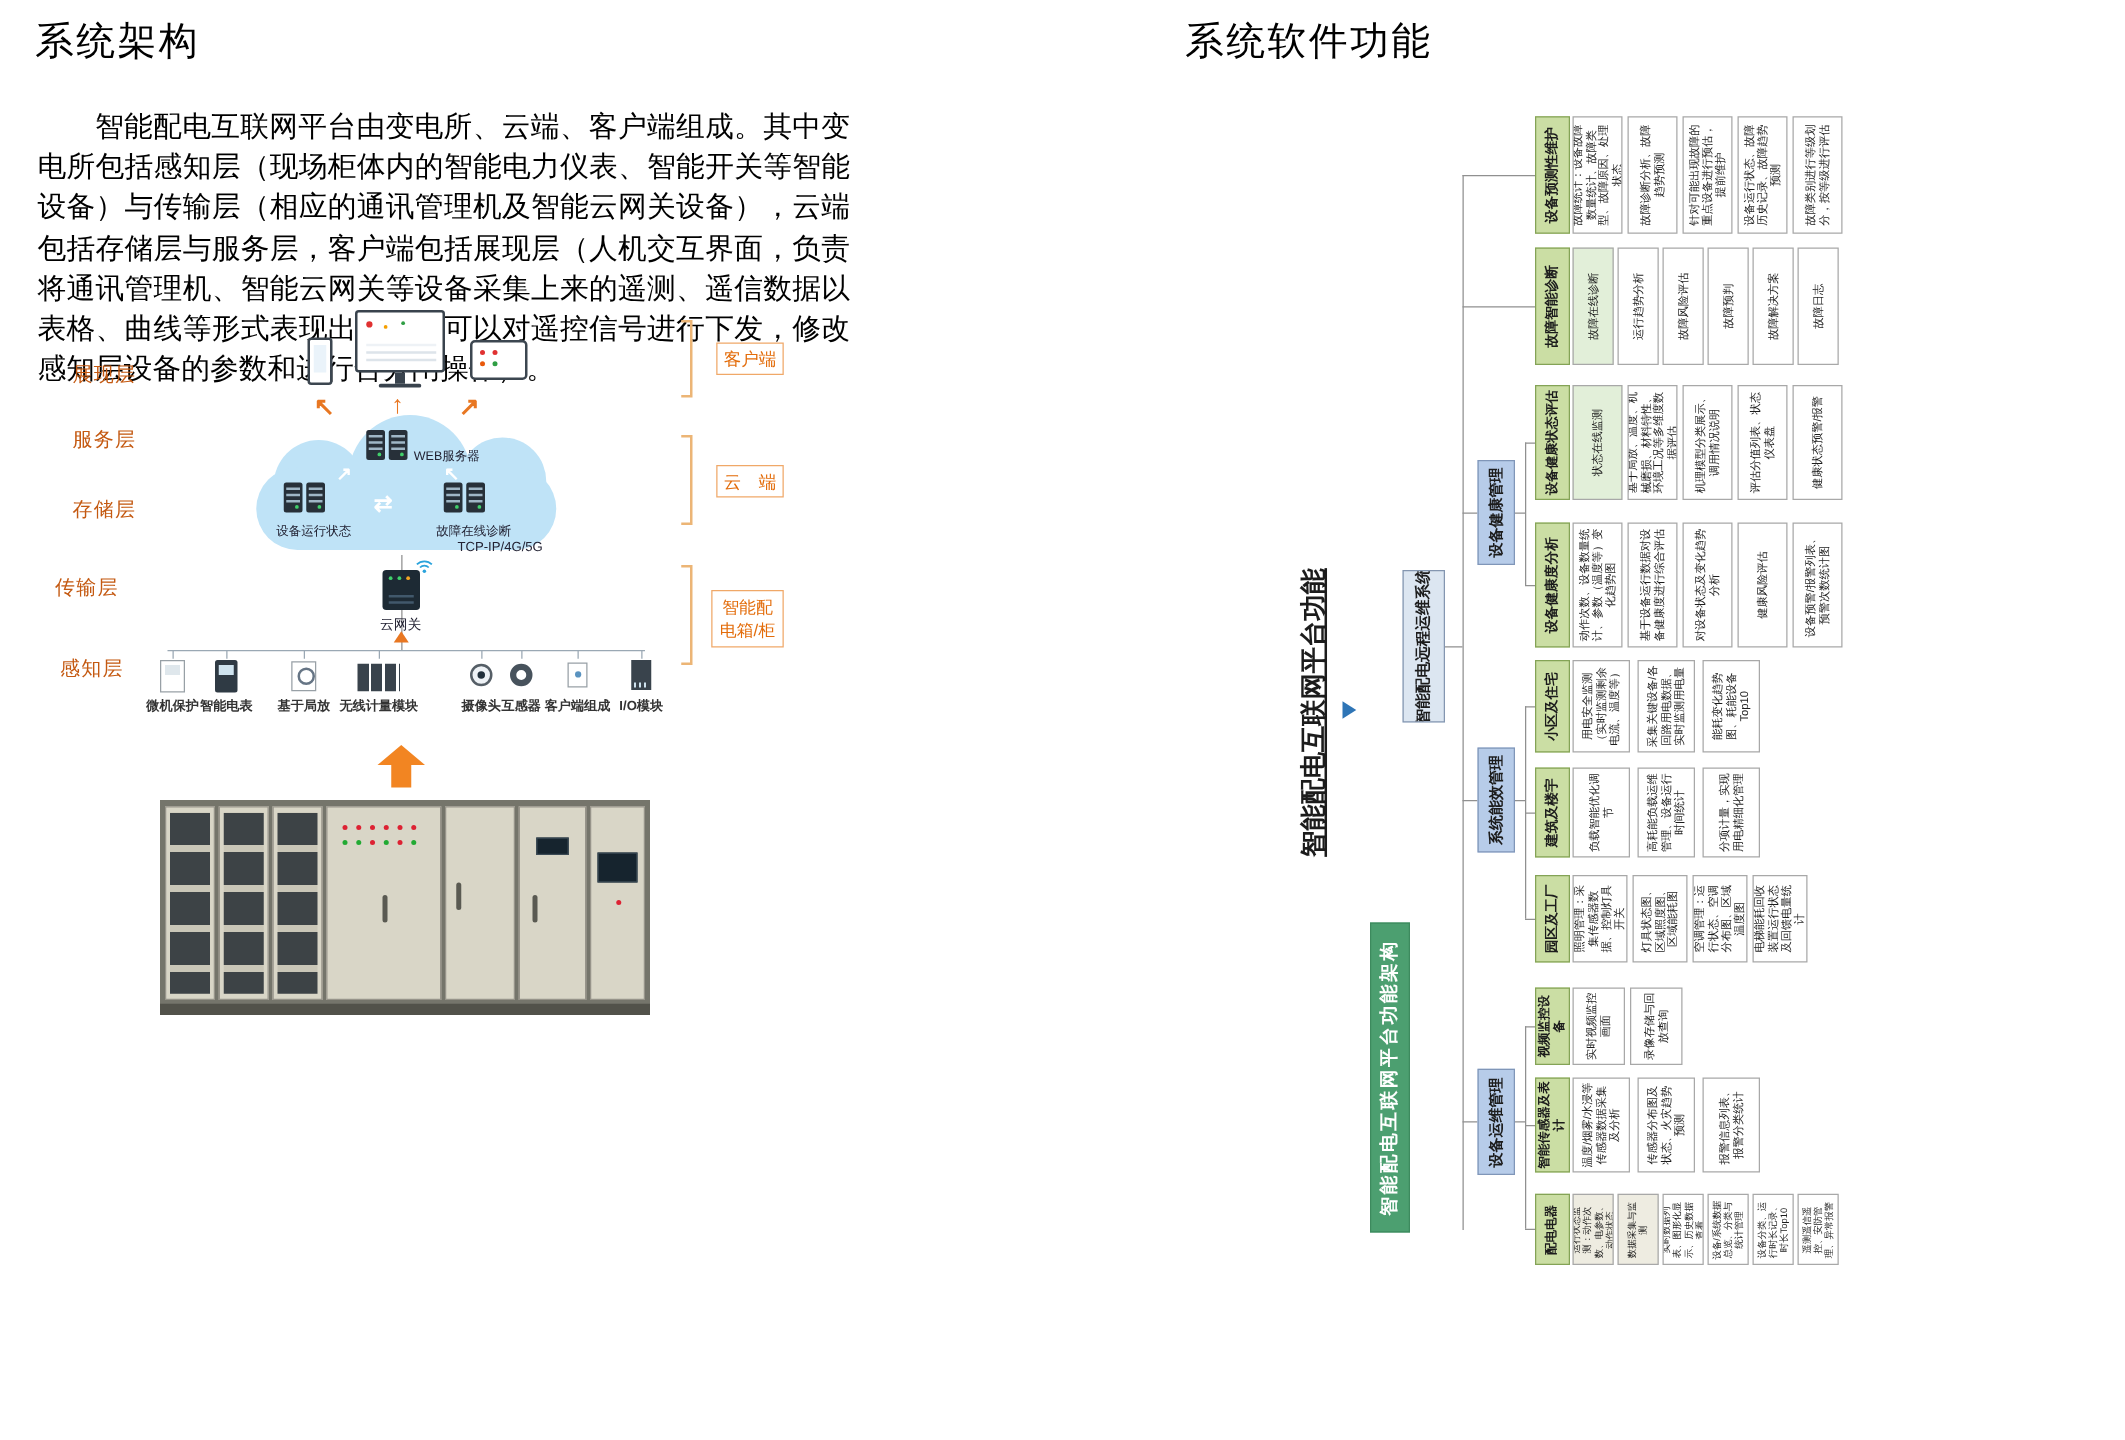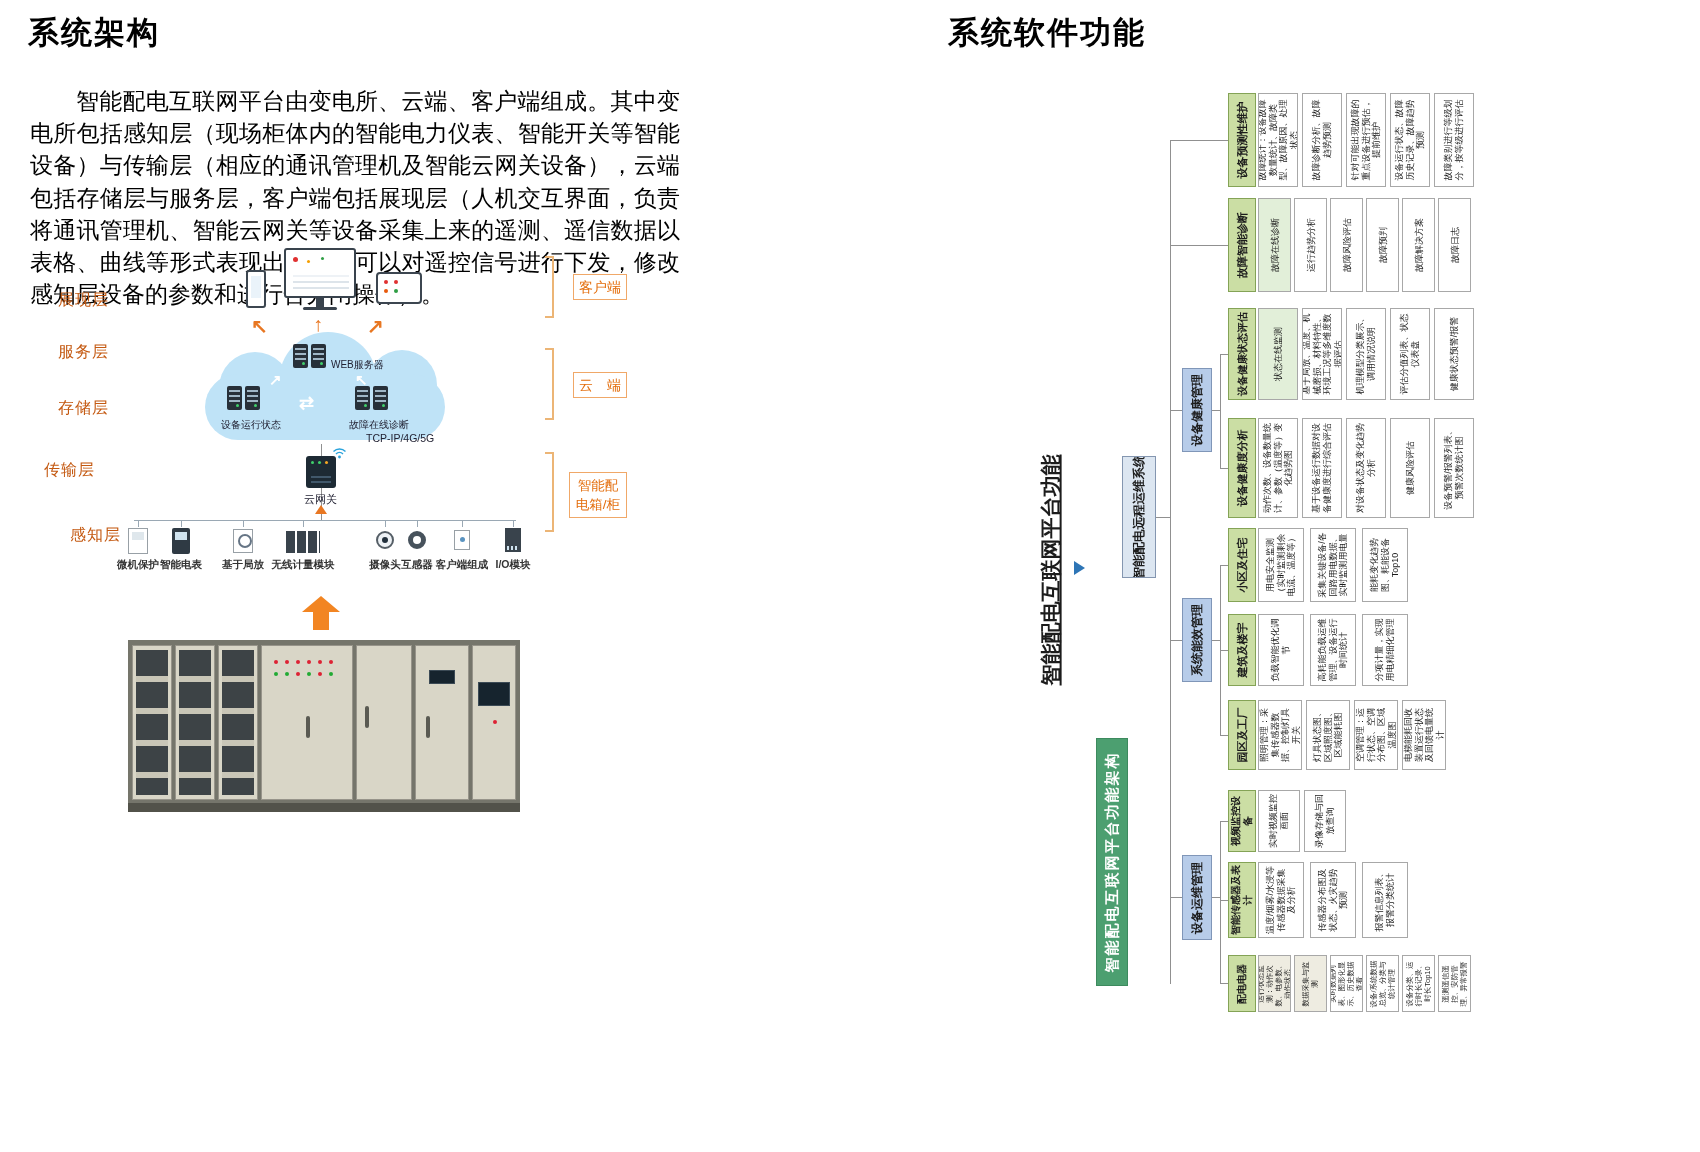--- a/index.html
+++ b/index.html
@@ -1,20 +1,20 @@
 <!DOCTYPE html>
 <html><head>
 <meta charset="utf-8">
 <style>
 *{margin:0;padding:0;box-sizing:border-box;}
 html,body{width:1700px;height:1152px;}
 body{position:relative;background:#fff;font-family:"Liberation Sans",sans-serif;color:#000;overflow:hidden;}
 .abs{position:absolute;}
 .serif{font-family:"Liberation Serif",serif;}
-.h1{font-size:31px;font-weight:bold;letter-spacing:2px;}
+.h1{font-size:31px;font-weight:normal;letter-spacing:2px;}
 .para{font-size:23px;line-height:1.4;text-align:justify;text-indent:2em;}
 .layer{font-size:16px;font-weight:normal;color:#C45911;letter-spacing:1px;}
 .oarrow{color:#E87722;font-weight:bold;font-size:20px;line-height:1;}
 .warrow{color:#fff;font-weight:bold;font-size:15px;line-height:1;}
 
 .puff{position:absolute;background:#BFE3F7;border-radius:50%;}
 .srv{position:absolute;width:15px;height:24px;background:#273039;border-radius:2px;}
 .srv::before{content:"";position:absolute;left:2px;right:2px;top:4px;height:2px;background:#9fb6c6;box-shadow:0 5px 0 #9fb6c6,0 10px 0 #9fb6c6;}
 .srv::after{content:"";position:absolute;right:3px;bottom:3px;width:3px;height:3px;border-radius:50%;background:#41d06b;}
 .cloudlabel{position:absolute;font-size:10px;color:#223;white-space:nowrap;}
@@ -76,21 +76,21 @@
 </head>
 <body>
 
 <div class="abs serif h1" style="left:28px;top:12px">系统架构</div>
 <div class="abs serif para" style="left:30px;top:86px;width:650px">智能配电互联网平台由变电所、云端、客户端组成。其中变电所包括感知层（现场柜体内的智能电力仪表、智能开关等智能设备）与传输层（相应的通讯管理机及智能云网关设备），云端包括存储层与服务层，客户端包括展现层（人机交互界面，负责将通讯管理机、智能云网关等设备采集上来的遥测、遥信数据以表格、曲线等形式表现出来，并可以对遥控信号进行下发，修改感知层设备的参数和进行合分闸操作）。</div>
 
 <div class="abs layer" style="left:58px;top:290px">展现层</div>
 <div class="abs layer" style="left:58px;top:342px">服务层</div>
 <div class="abs layer" style="left:58px;top:398px">存储层</div>
 <div class="abs layer" style="left:44px;top:460px">传输层</div>
-<div class="abs layer" style="left:70px;top:525px">感知层</div>
+<div class="abs layer" style="left:48px;top:525px">感知层</div>
 
 <div class="abs phone" style="left:246px;top:270px"></div>
 <div class="abs monitor" style="left:284px;top:248px"></div>
 <div class="abs stand" style="left:316px;top:298px"></div>
 <div class="abs standbase" style="left:303px;top:307px"></div>
 <div class="abs tablet" style="left:376px;top:272px"></div>
 
 <div class="abs oarrow" style="left:251px;top:316px">↖</div>
 <div class="abs oarrow" style="left:313px;top:314px">↑</div>
 <div class="abs oarrow" style="left:367px;top:316px">↗</div>

